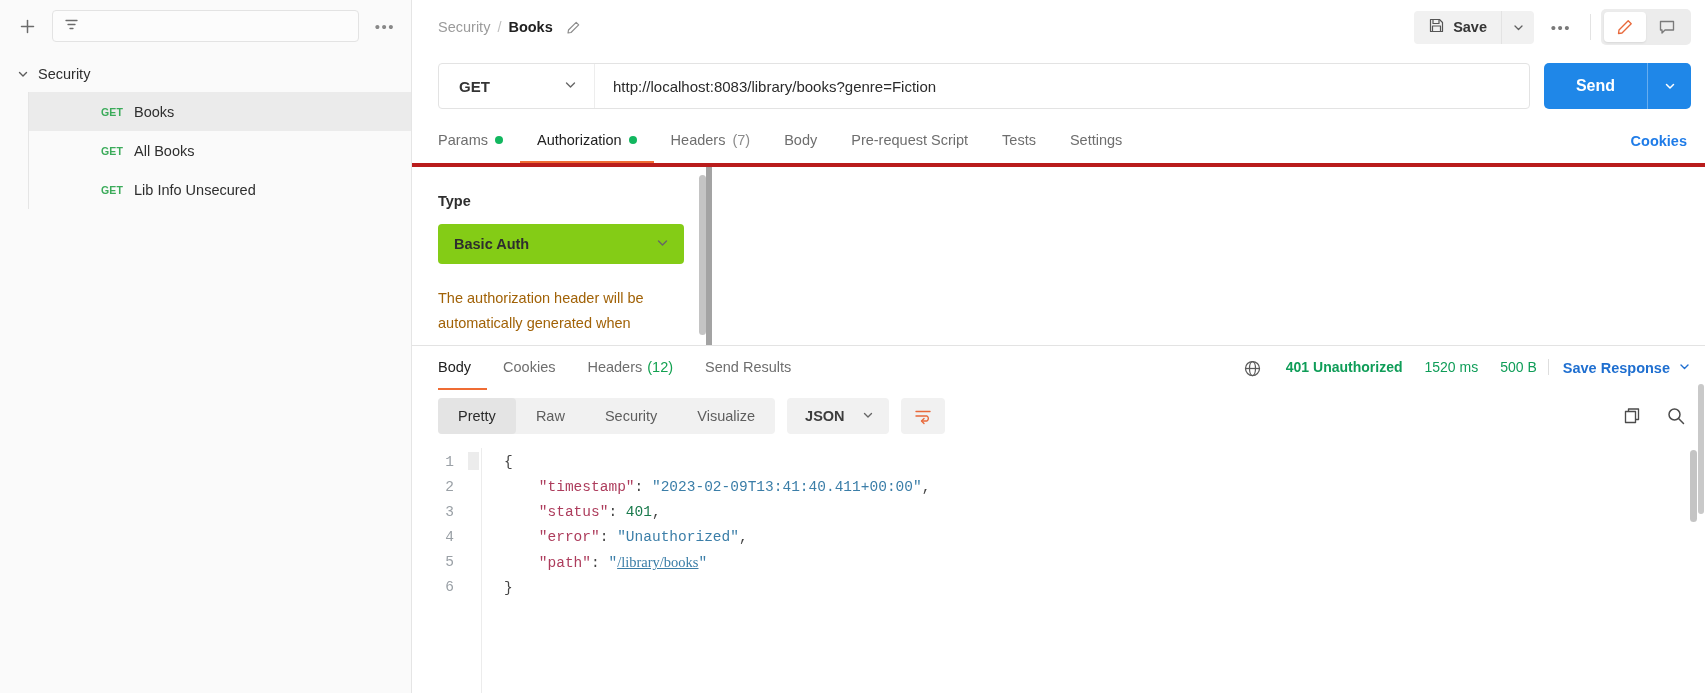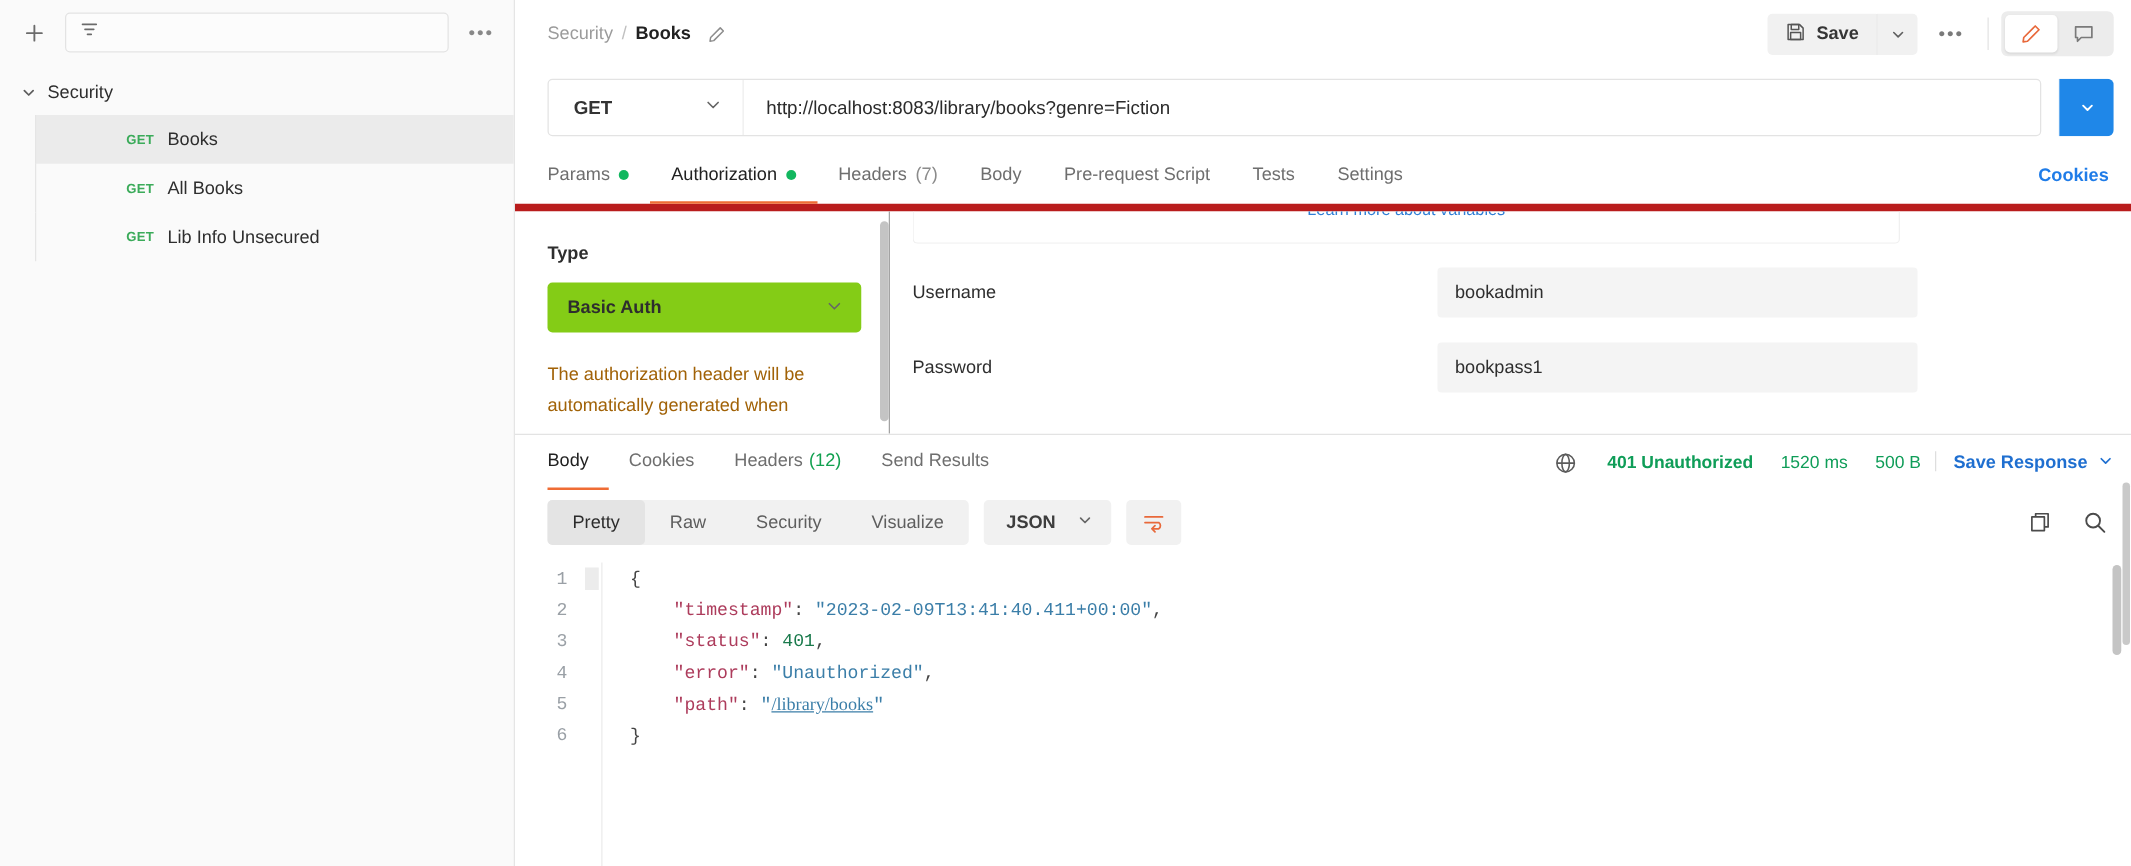--- a/index.html
+++ b/index.html
@@ -120,21 +120,21 @@
   }
   .btn-send-caret {
     height: 46px; width: 44px; background: #1f87e8; color: #fff;
     border-radius: 0 5px 5px 0; border-left: 1px solid rgba(255,255,255,.32);
     display: flex; align-items: center; justify-content: center; cursor: pointer;
   }
 
   
   .req-tabs {
     display: flex; align-items: flex-end; gap: 0;
-    padding: 0 14px 0 26px; border-bottom: 6px solid #b91c1c;
+    padding: 0 14px 0 26px; border-bottom: 4px solid #b91c1c;
     flex: 0 0 46px;
   }
   .rtab {
     height: 45px; display: flex; align-items: center; gap: 7px;
     padding: 0 17px; font-size: 14.5px; color: #6e6e6e; cursor: pointer;
     border-bottom: 2px solid transparent; white-space: nowrap;
   }
   .rtab:first-child { padding-left: 0; }
   .rtab.active { color: #212121; border-bottom-color: #ef6c34; }
   .dot-g { width: 8px; height: 8px; border-radius: 50%; background: #12b75f; }
@@ -143,21 +143,21 @@
   .cookies-link {
     font-size: 14.5px; color: #1f7ce8; font-weight: 600;
     cursor: pointer; padding: 0 4px 0 17px; height:45px;
     display:flex; align-items:center;
   }
 
   
   .auth-area { flex: 0 0 178px; display: flex; overflow: hidden; position: relative; }
   .auth-left {
     width: 300px; flex: 0 0 300px; padding: 26px 22px 0 26px;
-    border-right: 1px solid #a3a3a3; position: relative;
+    border-right: 6px solid #a3a3a3; position: relative;
   }
   .auth-label { font-size: 14.5px; font-weight: 700; color: #2e2e2e; margin-bottom: 15px; }
   .auth-select {
     height: 40px; background: #84cc16; border-radius: 4px;
     display: flex; align-items: center; justify-content: space-between;
     padding: 0 14px 0 16px; cursor: pointer;
   }
   .auth-select span { font-size: 14.5px; color: #2e2e2e; font-weight: 600; }
   .auth-help {
     margin-top: 22px; font-size: 14.5px; color: #a16207; line-height: 1.72;
@@ -363,20 +363,21 @@
           <span class="method-label">GET</span>
           <span>
             <svg width="15" height="15" viewBox="0 0 15 15" fill="none" stroke="#666" stroke-width="1.35" stroke-linecap="round" stroke-linejoin="round">
               <polyline points="3.5,6 7.5,10 11.5,6"></polyline>
             </svg>
           </span>
         </div>
         <div class="url-input">http://localhost:8083/library/books?genre=Fiction</div>
       </div>
       <div class="send-wrap">
+        <div class="btn-send">Send</div>
         <div class="btn-send-caret">
           <svg width="14" height="14" viewBox="0 0 14 14" fill="none" stroke="currentColor" stroke-width="1.5" stroke-linecap="round" stroke-linejoin="round">
             <polyline points="3.5,5.5 7,9 10.5,5.5"></polyline>
           </svg>
         </div>
       </div>
     </div>
 
     <div class="req-tabs">
       <div class="rtab">
@@ -413,33 +414,20 @@
         <div class="auth-select">
           <span>Basic Auth</span>
           <span>
             <svg width="15" height="15" viewBox="0 0 15 15" fill="none" stroke="#666" stroke-width="1.35" stroke-linecap="round" stroke-linejoin="round">
               <polyline points="3.5,6 7.5,10 11.5,6"></polyline>
             </svg>
           </span>
         </div>
         <div class="auth-help">The authorization header will be automatically generated when</div>
         <div class="auth-scroll"></div>
-      </div>
-      <div class="auth-right">
-        <div class="varnote">
-          <span>Learn more about variables</span>
-        </div>
-        <div class="field-row">
-          <div class="field-label">Username</div>
-          <div class="field-input">bookadmin</div>
-        </div>
-        <div class="field-row">
-          <div class="field-label">Password</div>
-          <div class="field-input">bookpass1</div>
-        </div>
       </div>
     </div>
 
     <div class="resp">
       <div class="resp-tabs">
         <div class="rsp-tab active">
           <span>Body</span>
         </div>
         <div class="rsp-tab">
           <span>Cookies</span>

